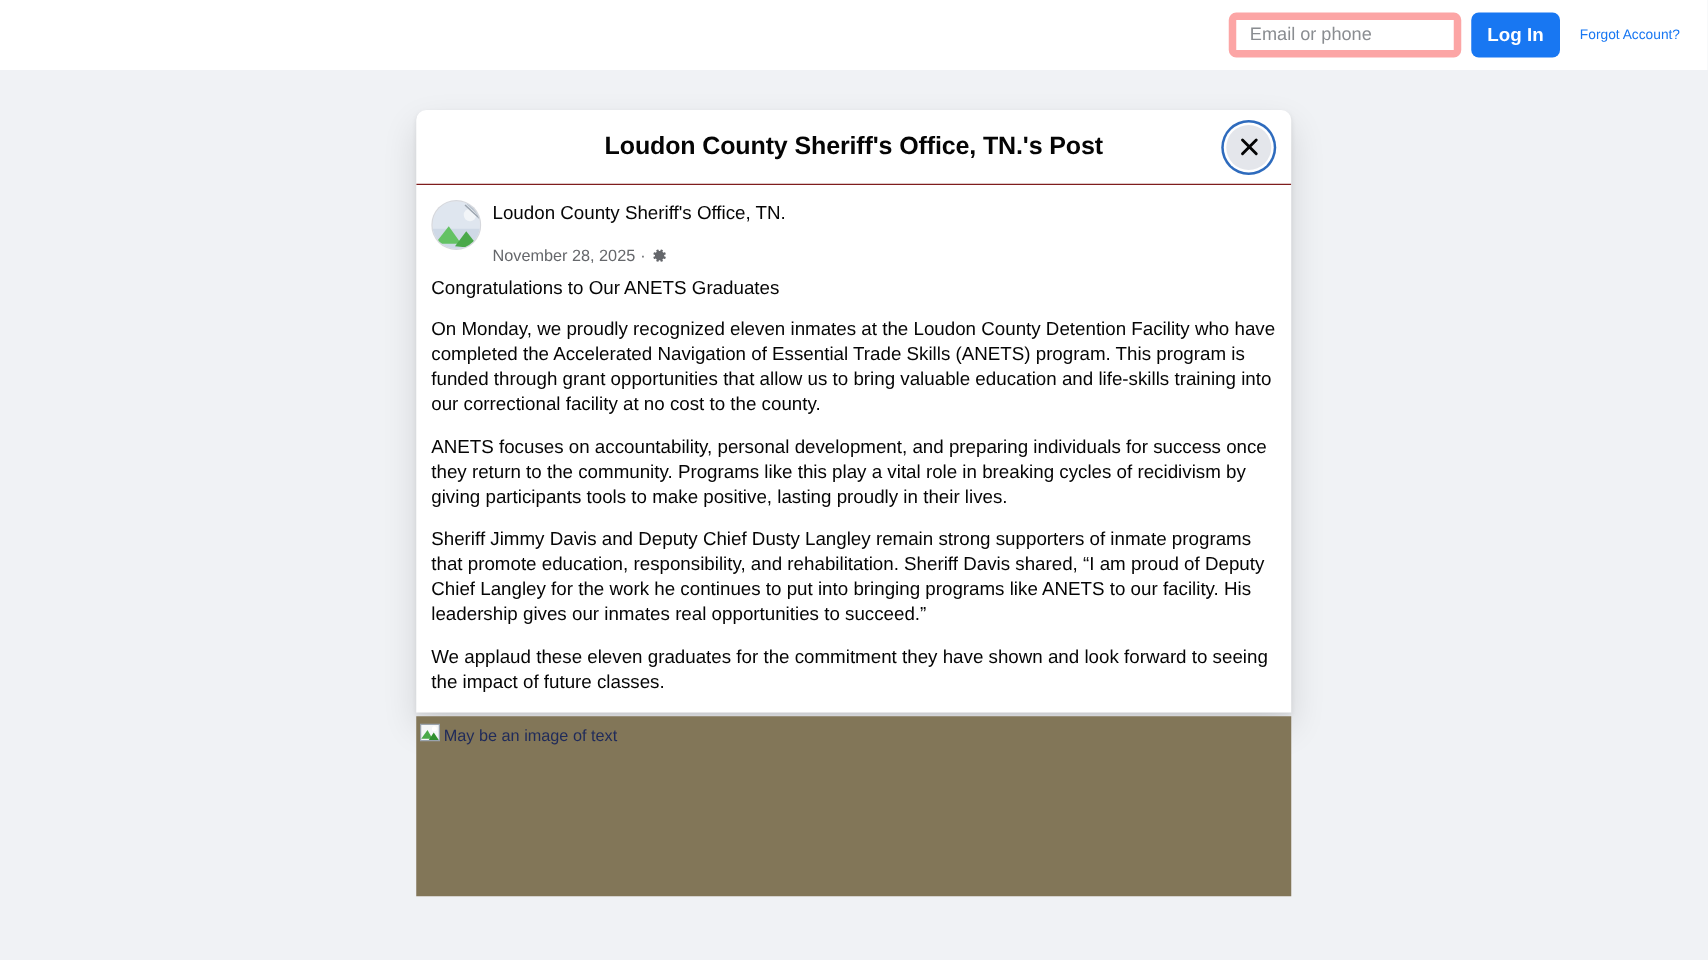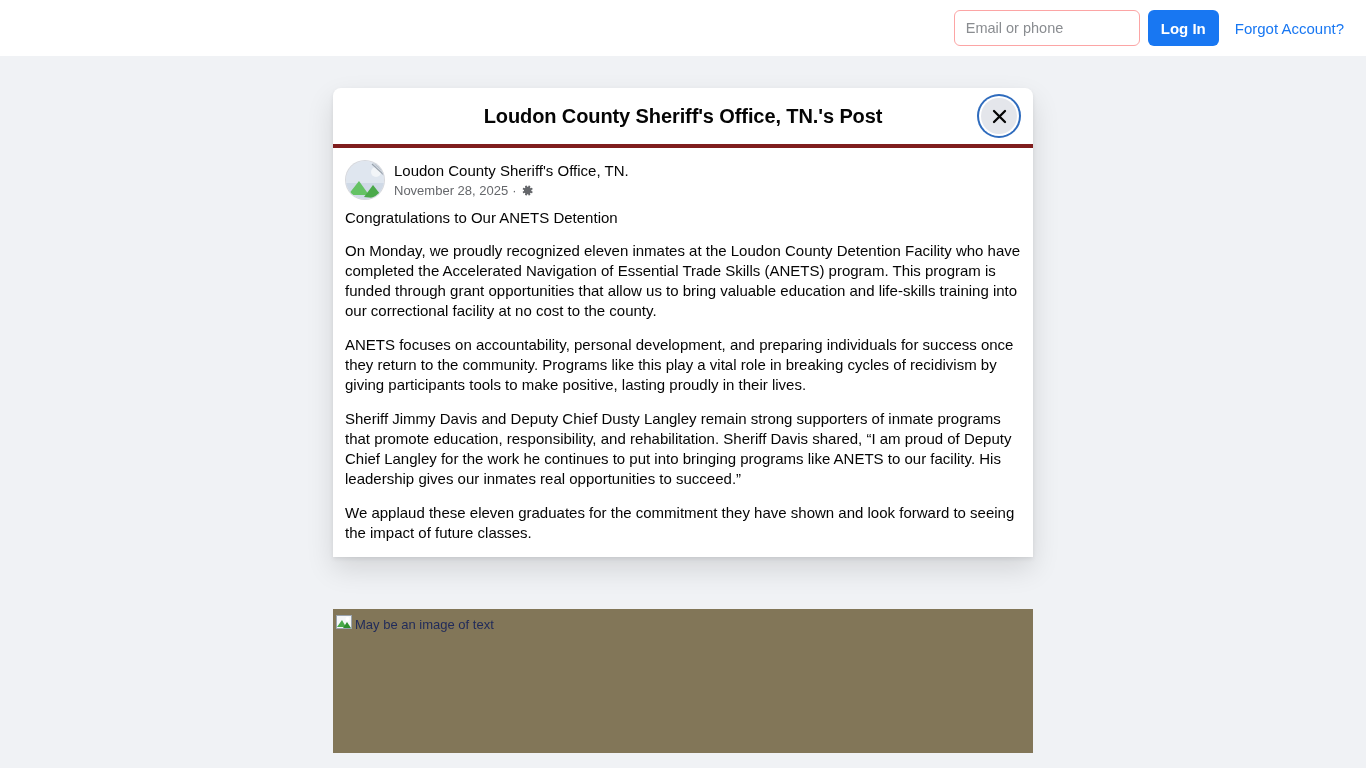--- a/index.html
+++ b/index.html
@@ -38,21 +38,21 @@
     position: absolute;
     right: 22px;
     top: 10px;
     display: flex;
     align-items: center;
     gap: 8px;
   }
   .login-input {
     width: 186px;
     height: 36px;
-    border: 1px solid #fca5a5;
+    border: 6px solid #fca5a5;
     border-radius: 6px;
     padding: 0 11px;
     font-size: 14.5px;
     font-family: "Liberation Sans", sans-serif;
     color: #1c1e21;
     background: #ffffff;
     outline: none;
   }
   .login-input::placeholder { color: #8a8d91; }
   .login-btn {
@@ -64,21 +64,21 @@
     font-size: 15px;
     font-weight: bold;
     font-family: "Liberation Sans", sans-serif;
     border: none;
     border-radius: 6px;
     cursor: pointer;
   }
   .forgot-link {
     margin-left: 8px;
     color: #1877f2;
-    font-size: 15px;
+    font-size: 11px;
     font-weight: normal;
     text-decoration: none;
     cursor: pointer;
     white-space: nowrap;
   }
 
   
   .page-bg {
     position: absolute;
     top: 56px; left: 0;
@@ -94,21 +94,21 @@
     top: 88px;
     width: 700px;
     background: #ffffff;
     border-radius: 8px 8px 0 0;
     box-shadow: 0 12px 28px rgba(0,0,0,.12), 0 2px 4px rgba(0,0,0,.08);
     overflow: hidden;
   }
   .modal-header {
     position: relative;
     height: 60px;
-    border-bottom: 4px solid #7f1d1d;
+    border-bottom: 1px solid #7f1d1d;
     display: flex;
     align-items: center;
     justify-content: center;
   }
   .modal-title {
     font-size: 20px;
     font-weight: bold;
     color: #050505;
     font-family: "Liberation Sans", sans-serif;
     letter-spacing: -.1px;
@@ -159,21 +159,21 @@
     color: #050505;
     line-height: 19px;
   }
   .post-sub {
     display: flex;
     align-items: center;
     gap: 4px;
     font-size: 13px;
     color: #65676b;
     line-height: 17px;
-    margin-top: 2px;
+    margin-top: 16px;
   }
   .dot-sep { color: #65676b; }
   .privacy-icon { display: inline-flex; }
 
   .post-text p {
     margin: 0 0 14px 0;
     font-size: 15px;
     line-height: 20px;
     color: #050505;
     font-family: "Liberation Sans", sans-serif;
@@ -183,21 +183,20 @@
 
   
   .post-image {
     position: absolute;
     left: 333px;
     top: 573px;
     width: 700px;
     height: 144px;
     background: #827658;
     overflow: hidden;
-    margin-top: 36px;
   }
   .broken-img-line {
     display: flex;
     align-items: center;
     gap: 3px;
     padding: 5px 0 0 3px;
   }
   .broken-icon { display: block; }
   .alt-text {
     font-size: 13px;
@@ -257,21 +256,21 @@
             <svg width="13" height="13" viewBox="0 0 16 16" aria-hidden="true">
               <path fill="#65676b" d="M8 5.2a2.8 2.8 0 1 0 0 5.6 2.8 2.8 0 0 0 0-5.6zm0 4.3a1.5 1.5 0 1 1 0-3 1.5 1.5 0 0 1 0 3z"></path>
               <path fill="#65676b" d="M14 9.1l-1.3-.5a4.9 4.9 0 0 0 0-1.2l1.3-.5a.5.5 0 0 0 .3-.6l-.5-1.3a.5.5 0 0 0-.6-.3l-1.3.5a4.9 4.9 0 0 0-.9-.9l.5-1.3a.5.5 0 0 0-.3-.6L9.9 1.9a.5.5 0 0 0-.6.3l-.5 1.3a4.9 4.9 0 0 0-1.2 0L7.1 2.2a.5.5 0 0 0-.6-.3L5.2 2.4a.5.5 0 0 0-.3.6l.5 1.3a4.9 4.9 0 0 0-.9.9l-1.3-.5a.5.5 0 0 0-.6.3l-.5 1.3a.5.5 0 0 0 .3.6l1.3.5a4.9 4.9 0 0 0 0 1.2l-1.3.5a.5.5 0 0 0-.3.6l.5 1.3a.5.5 0 0 0 .6.3l1.3-.5c.27.35.57.65.9.9l-.5 1.3a.5.5 0 0 0 .3.6l1.3.5a.5.5 0 0 0 .6-.3l.5-1.3a4.9 4.9 0 0 0 1.2 0l.5 1.3a.5.5 0 0 0 .6.3l1.3-.5a.5.5 0 0 0 .3-.6l-.5-1.3c.33-.25.63-.55.9-.9l1.3.5a.5.5 0 0 0 .6-.3l.5-1.3a.5.5 0 0 0-.3-.6z"></path>
             </svg>
           </span>
         </div>
       </div>
     </div>
 
     <div class="post-text">
-      <p class="lead">Congratulations to Our ANETS Detention</p>
+      <p class="lead">Congratulations to Our ANETS Graduates</p>
       <p>On Monday, we proudly recognized eleven inmates at the Loudon County Detention Facility who have completed the Accelerated Navigation of Essential Trade Skills (ANETS) program. This program is funded through grant opportunities that allow us to bring valuable education and life-skills training into our correctional facility at no cost to the county.</p>
       <p>ANETS focuses on accountability, personal development, and preparing individuals for success once they return to the community. Programs like this play a vital role in breaking cycles of recidivism by giving participants tools to make positive, lasting proudly in their lives.</p>
       <p>Sheriff Jimmy Davis and Deputy Chief Dusty Langley remain strong supporters of inmate programs that promote education, responsibility, and rehabilitation. Sheriff Davis shared, “I am proud of Deputy Chief Langley for the work he continues to put into bringing programs like ANETS to our facility. His leadership gives our inmates real opportunities to succeed.”</p>
       <p>We applaud these eleven graduates for the commitment they have shown and look forward to seeing the impact of future classes.</p>
     </div>
 
   </div>
 </div>
 
 <div class="post-image">

